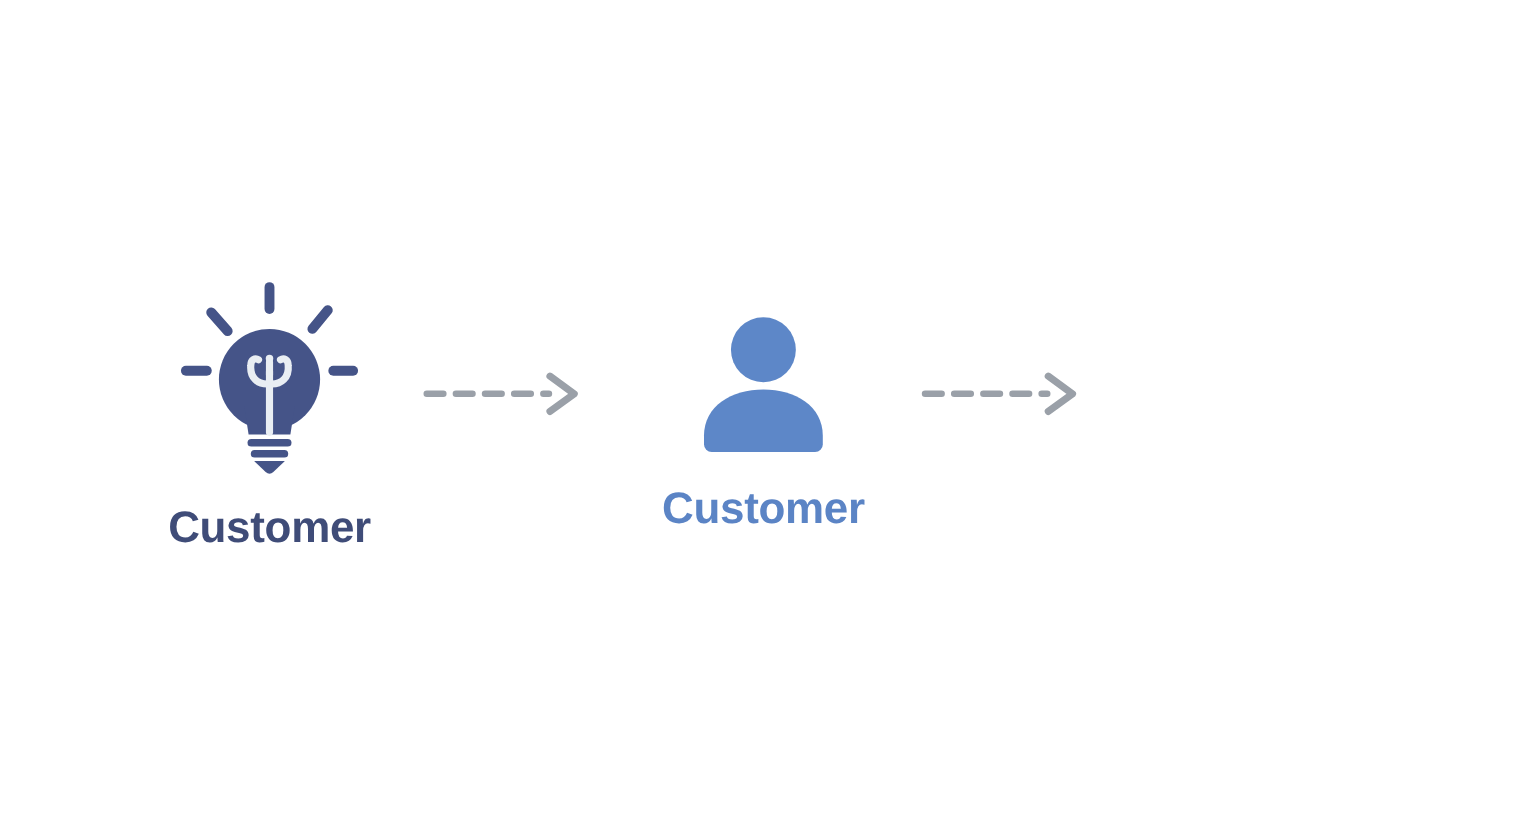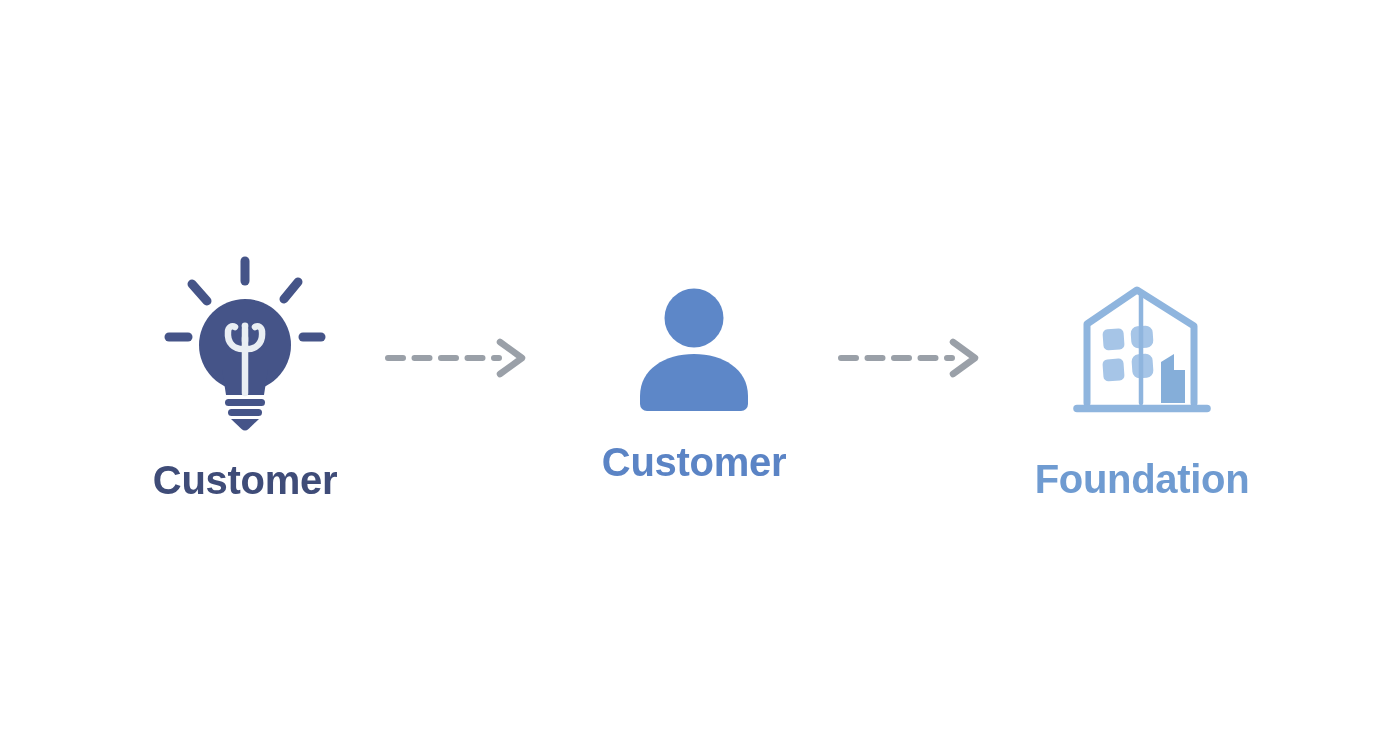--- a/index.html
+++ b/index.html
@@ -94,29 +94,14 @@
     <div class="stage-label">Customer</div>
   </section>
 
   <div class="connector c2">
     <svg width="158" height="48" viewBox="0 0 158 48" xmlns="http://www.w3.org/2000/svg">
       <line class="arrow-dash" x1="5" y1="24" x2="116" y2="24"></line>
       <path class="arrow-head" d="M117,8 L139,24 L117,40"></path>
     </svg>
   </div>
 
-  <section class="stage s3">
-    <div class="icon-box">
-      <svg width="142" height="132" viewBox="0 0 142 132" xmlns="http://www.w3.org/2000/svg">
-        <path class="f-outline" d="M16,121 V42 L66,8 L123,44 V121"></path>
-        <rect class="f-window" x="32" y="47" width="21" height="21" rx="5" transform="rotate(-4 42 57)"></rect>
-        <rect class="f-window" x="32" y="77" width="21" height="22" rx="5" transform="rotate(-4 42 88)"></rect>
-        <rect class="f-window" x="60" y="44" width="22" height="22" rx="7" transform="rotate(-4 71 55)"></rect>
-        <rect class="f-window" x="61" y="72" width="21" height="24" rx="7" transform="rotate(-4 71 84)"></rect>
-        <line class="f-pole" x1="70" y1="13" x2="70" y2="121"></line>
-        <path class="f-solid" d="M90,121 V80 L103,72 V88 H114 V121 Z"></path>
-        <line class="f-base" x1="6" y1="126.5" x2="136" y2="126.5"></line>
-      </svg>
-    </div>
-    <div class="stage-label">Foundation</div>
-  </section>
 
 </div>
 
 </body></html>

